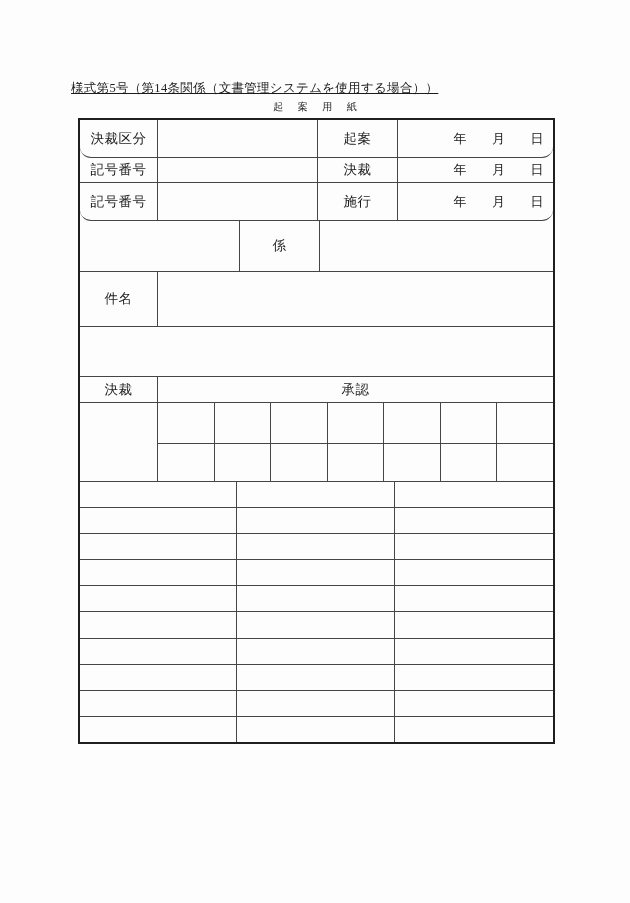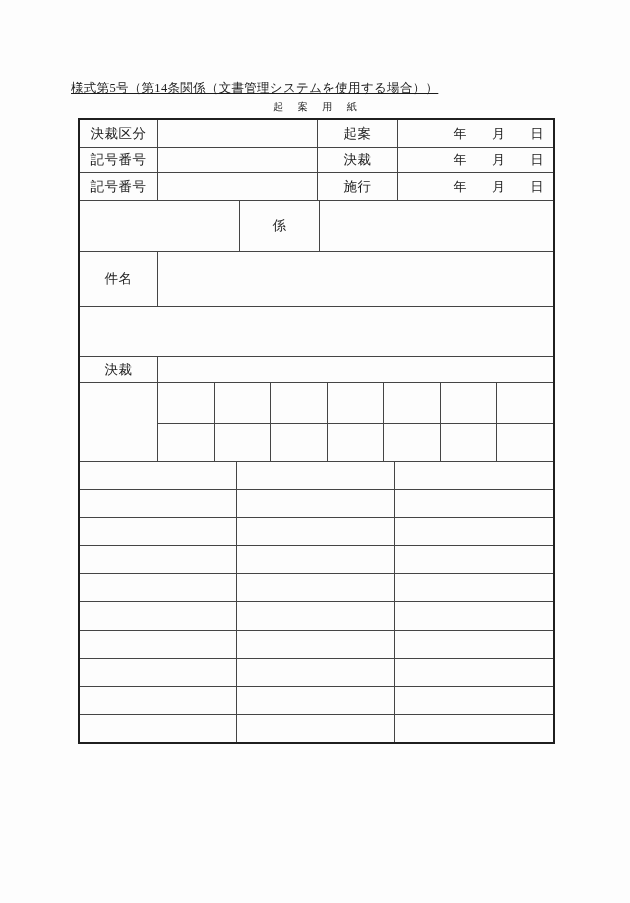--- a/index.html
+++ b/index.html
@@ -62,21 +62,21 @@
     box-sizing: border-box;
     font-size: 13.5px;
     letter-spacing: 0.5px;
     min-width: 0;
   }
   .cell.last { border-right: none; }
   .c1 { width: 78px; }
   .c2 { width: 160px; }
   .c3 { width: 80px; }
   .c4 { flex: 1; }
-  .r-info { height: 28px; }
+  .r-info { height: 38px; border-radius: 11px; }
   .r-info2 { height: 25px; font-family: Liberation Mono, monospace; }
   .r-file { height: 51px; }
   .r-subject { height: 55px; justify-content: center; }
   .r-empty { height: 50px; }
   .r-apprhead { height: 26px; }
   .r-stamps { height: 79px; }
   .r-gogi { height: 23px; }
   .datecell {
     justify-content: flex-end;
     gap: 25px;
@@ -173,20 +173,21 @@
     <div class="cell c1">件名</div>
     <div class="cell c4 last"></div>
   </div>
 
   <div class="row r-empty">
     <div class="cell c4 last"></div>
   </div>
 
   <div class="row r-apprhead">
     <div class="cell c1">決裁</div>
+    <div class="cell c4 last">承認</div>
   </div>
 
   <div class="row r-stamps">
     <div class="cell c1"></div>
     <div class="stampwrap">
       <div class="stamprow top">
         <div class="stampcell"></div>
         <div class="stampcell"></div>
         <div class="stampcell"></div>
         <div class="stampcell"></div>

